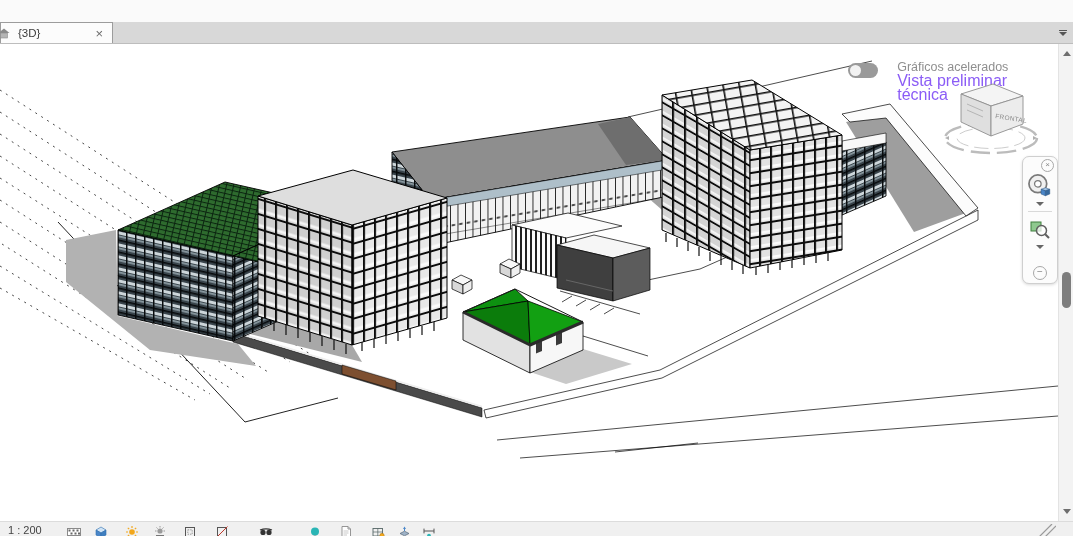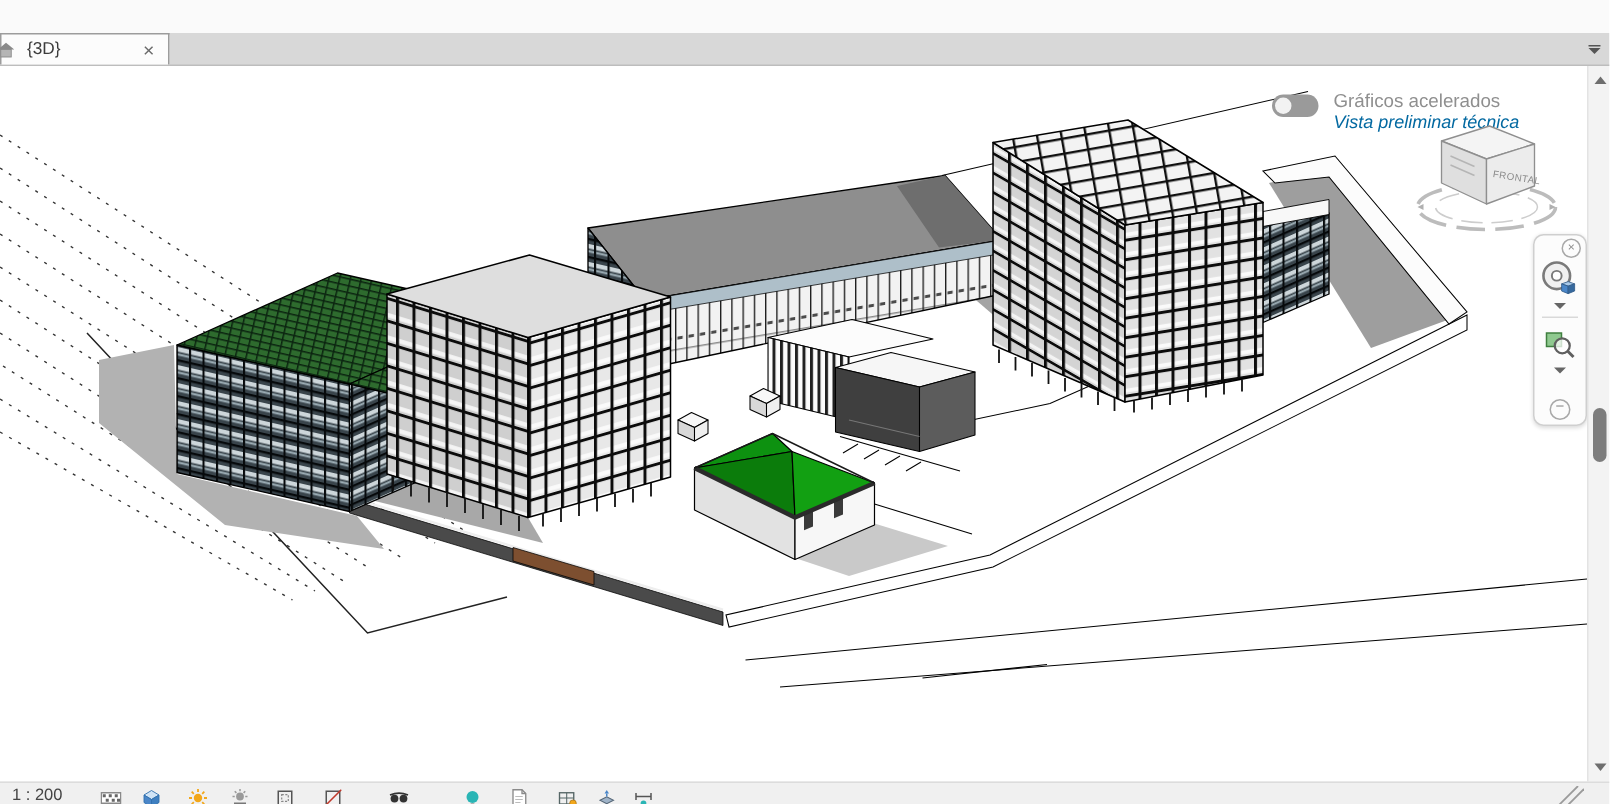--- a/index.html
+++ b/index.html
@@ -21,23 +21,23 @@
   .tab-overflow .tri{width:0;height:0;margin-top:1.5px;border-left:4px solid transparent;
                      border-right:4px solid transparent;border-top:4px solid #555}
   
   .canvas{position:absolute;left:0;top:44px;width:1058px;height:477px;background:#fff;overflow:hidden}
   .model{position:absolute;left:0;top:0}
   
   .gfx-overlay{position:absolute;left:848px;top:16px;display:flex;align-items:flex-start}
   .toggle{width:31px;height:15px;border-radius:8px;background:var(--toggle_gray,#9a9a9a);
           position:relative;margin-top:3px;cursor:pointer}
   .toggle .knob{position:absolute;left:2px;top:2px;width:11px;height:11px;border-radius:50%;background:#f2f2f2}
-  .gfx-text{margin-left:10px}
+  .gfx-text{margin-left:19px}
   .gfx-title{font-size:12.5px;color:#8f8f8f;line-height:14px}
-  .gfx-sub{font-size:12px;color:#0369a1;font-style:italic;line-height:14px}
+  .gfx-sub{font-size:16px;color:#8b5cf6;line-height:14px}
   
   .viewcube{position:absolute;left:933px;top:28px;width:118px;height:98px}
   
   .navbar{position:absolute;left:1022px;top:112px;width:34px;height:126px;background:#fcfcfc;
           border:1px solid #cfcfcf;border-radius:7px;box-shadow:0 1px 3px rgba(0,0,0,.15);
           display:flex;flex-direction:column;align-items:center}
   .nav-close{align-self:flex-end;margin:2px 3px 0 0;width:11px;height:11px;border:1px solid #a8a8a8;
              border-radius:50%;font-size:8px;line-height:10px;text-align:center;color:#8a8a8a;cursor:pointer}
   .nav-btn{width:28px;height:28px;display:flex;align-items:center;justify-content:center;cursor:pointer}
   .caret{width:0;height:0;border-left:4px solid transparent;border-right:4px solid transparent;

